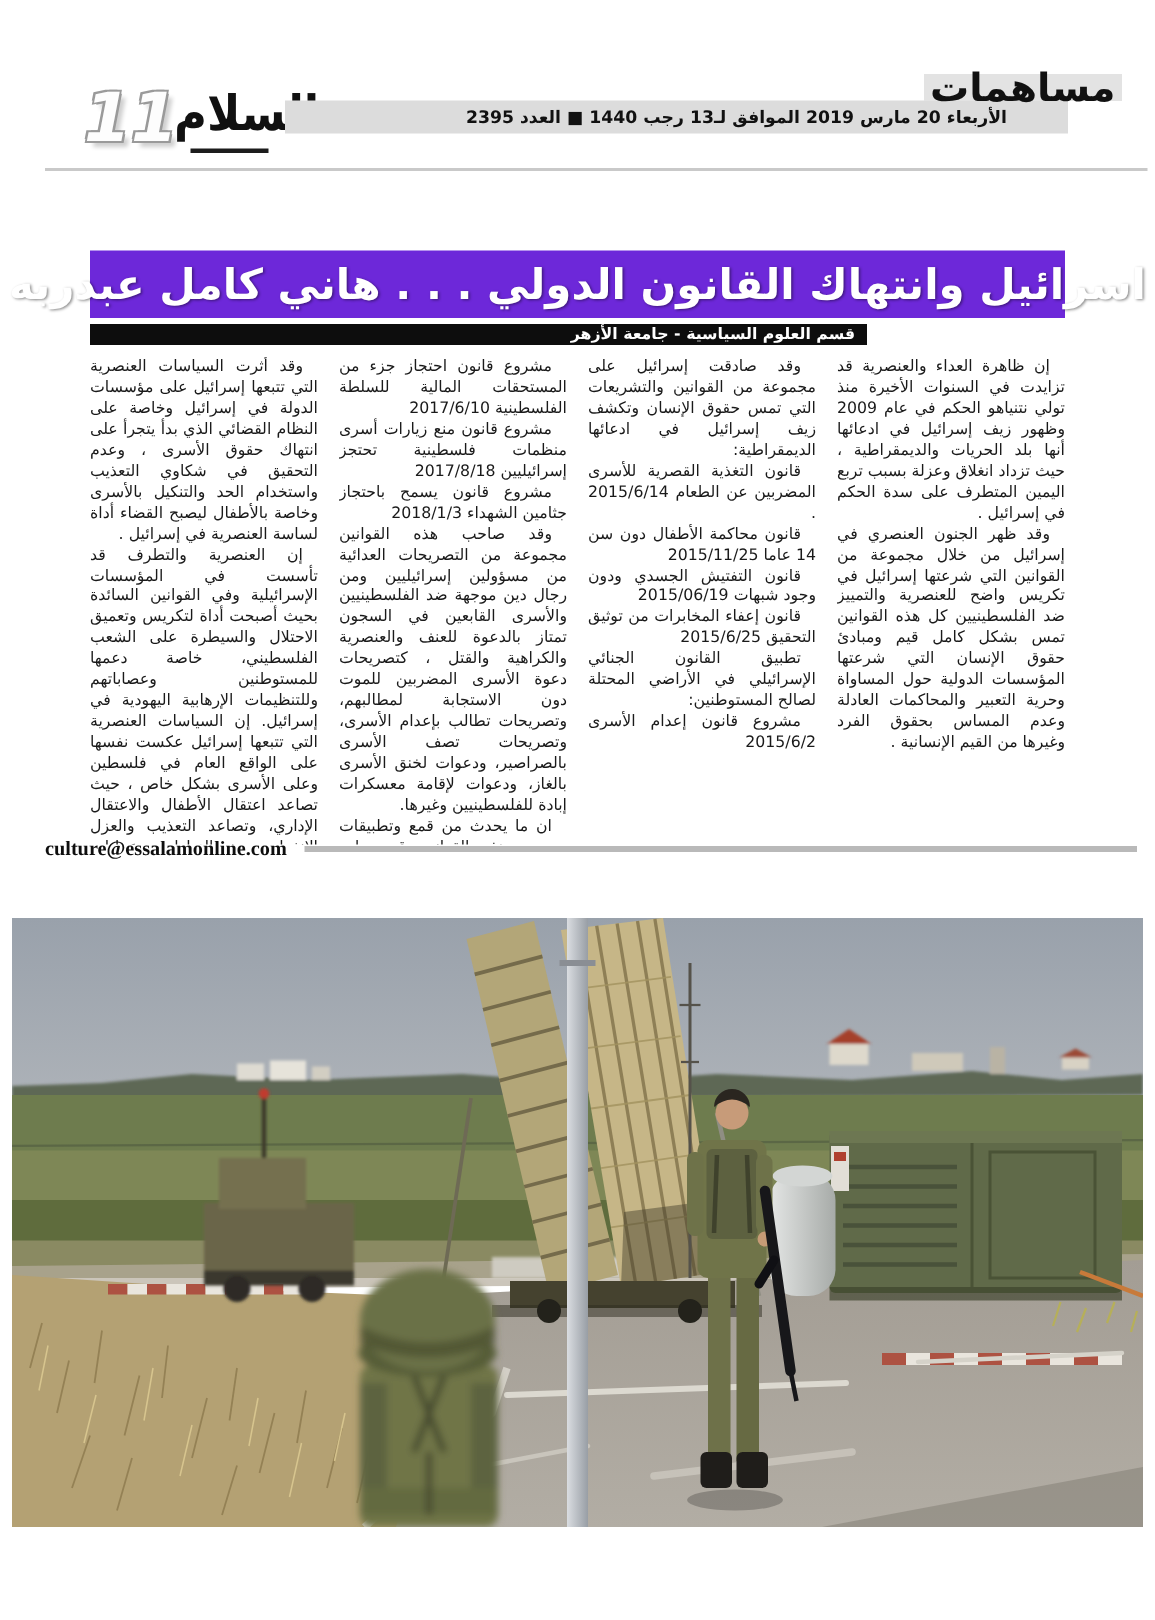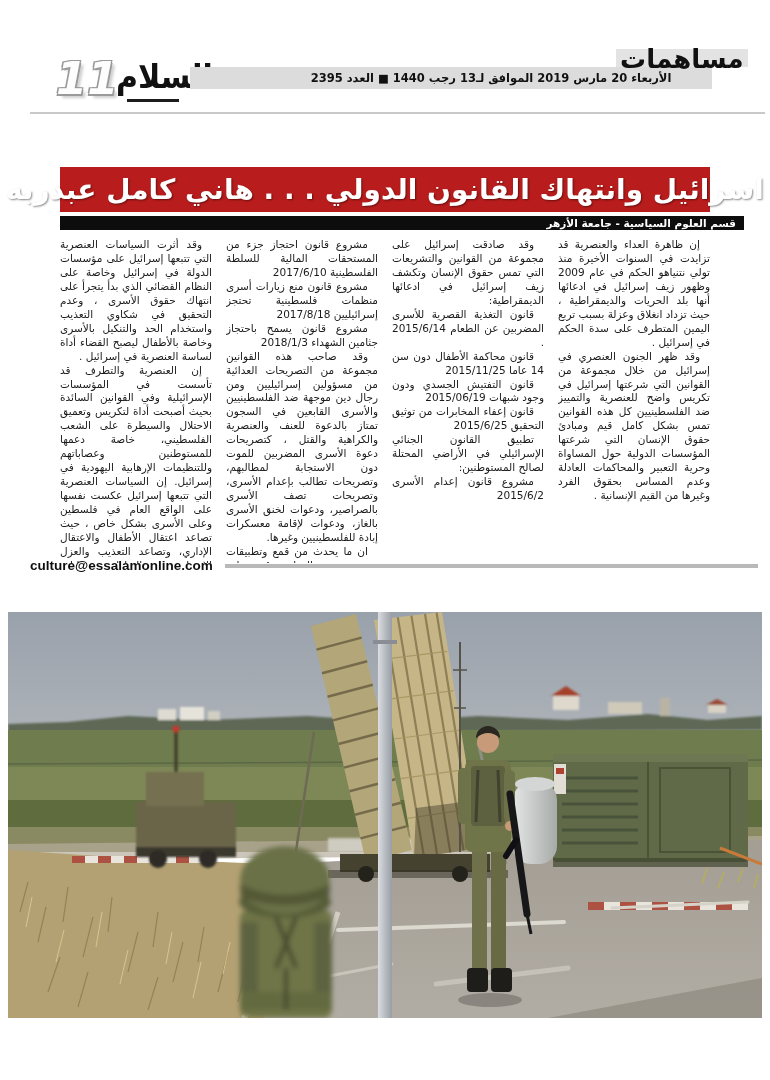--- a/index.html
+++ b/index.html
@@ -14,38 +14,38 @@
   .logo-sub{position:absolute;left:127px;top:99px;width:52px;height:3px;background:#1c1c1c;}
   .date-bar{position:absolute;left:190px;top:67px;width:522px;height:22px;background:#dcdcdc;
     display:flex;align-items:center;justify-content:center;direction:rtl;
     font-size:11.5px;font-weight:bold;padding-right:0;box-sizing:border-box;}
   .date-bar span{padding-left:80px;}
   .section{position:absolute;left:616px;top:44px;font-size:26px;font-weight:900;direction:rtl;
     background:linear-gradient(to bottom,transparent 18%,#e3e3e3 18%,#e3e3e3 78%,transparent 78%);padding:0 4px;}
   .masthead-rule{position:absolute;left:30px;top:112px;width:735px;height:2px;background:#c9c9c9;}
 
   
-  .headline-bar{position:absolute;left:60px;top:167px;width:650px;height:45px;background:#b91c1c;
+  .headline-bar{position:absolute;left:60px;top:167px;width:650px;height:45px;background:#6d28d9;
     display:flex;align-items:center;justify-content:center;}
   .headline-bar h1{margin:0;direction:rtl;color:#ffffff;font-size:28px;font-weight:bold;
     text-shadow:1px 1px 2px rgba(0,0,0,.45);white-space:nowrap;}
-  .byline-bar{position:absolute;left:60px;top:216px;width:684px;height:14px;background:#0d0d0d;
+  .byline-bar{position:absolute;left:60px;top:216px;width:518px;height:14px;background:#0d0d0d;
     direction:rtl;color:#fff;font-size:10.5px;font-weight:bold;line-height:14px;
     padding-right:8px;box-sizing:border-box;text-align:right;}
 
   
   .article-body{position:absolute;left:60px;top:238px;width:650px;height:325px;
     display:flex;direction:rtl;gap:14px;}
   .article-body .col{flex:1;font-size:10.5px;line-height:1.33;text-align:justify;
     color:#1a1a1a;overflow:hidden;direction:rtl;}
   .article-body .col p{margin:0;text-indent:10px;}
 
   
   .email-row{position:absolute;left:30px;top:558px;width:728px;display:flex;align-items:center;gap:12px;}
-  .email{font-family:Liberation Sans, sans-serif;font-weight:bold;font-size:13.5px;color:#0e0e0e;}
+  .email{font-family:Liberation Serif, serif;font-weight:bold;font-size:13.5px;color:#0e0e0e;}
   .email-rule{flex:1;height:4px;background:#b9b9b9;}
 
   
   .photo{position:absolute;left:8px;top:612px;width:754px;height:406px;overflow:hidden;}
   .photo svg{display:block;width:100%;height:100%;}
 </style>
 </head>
 <body>
 
 <div class="page">

